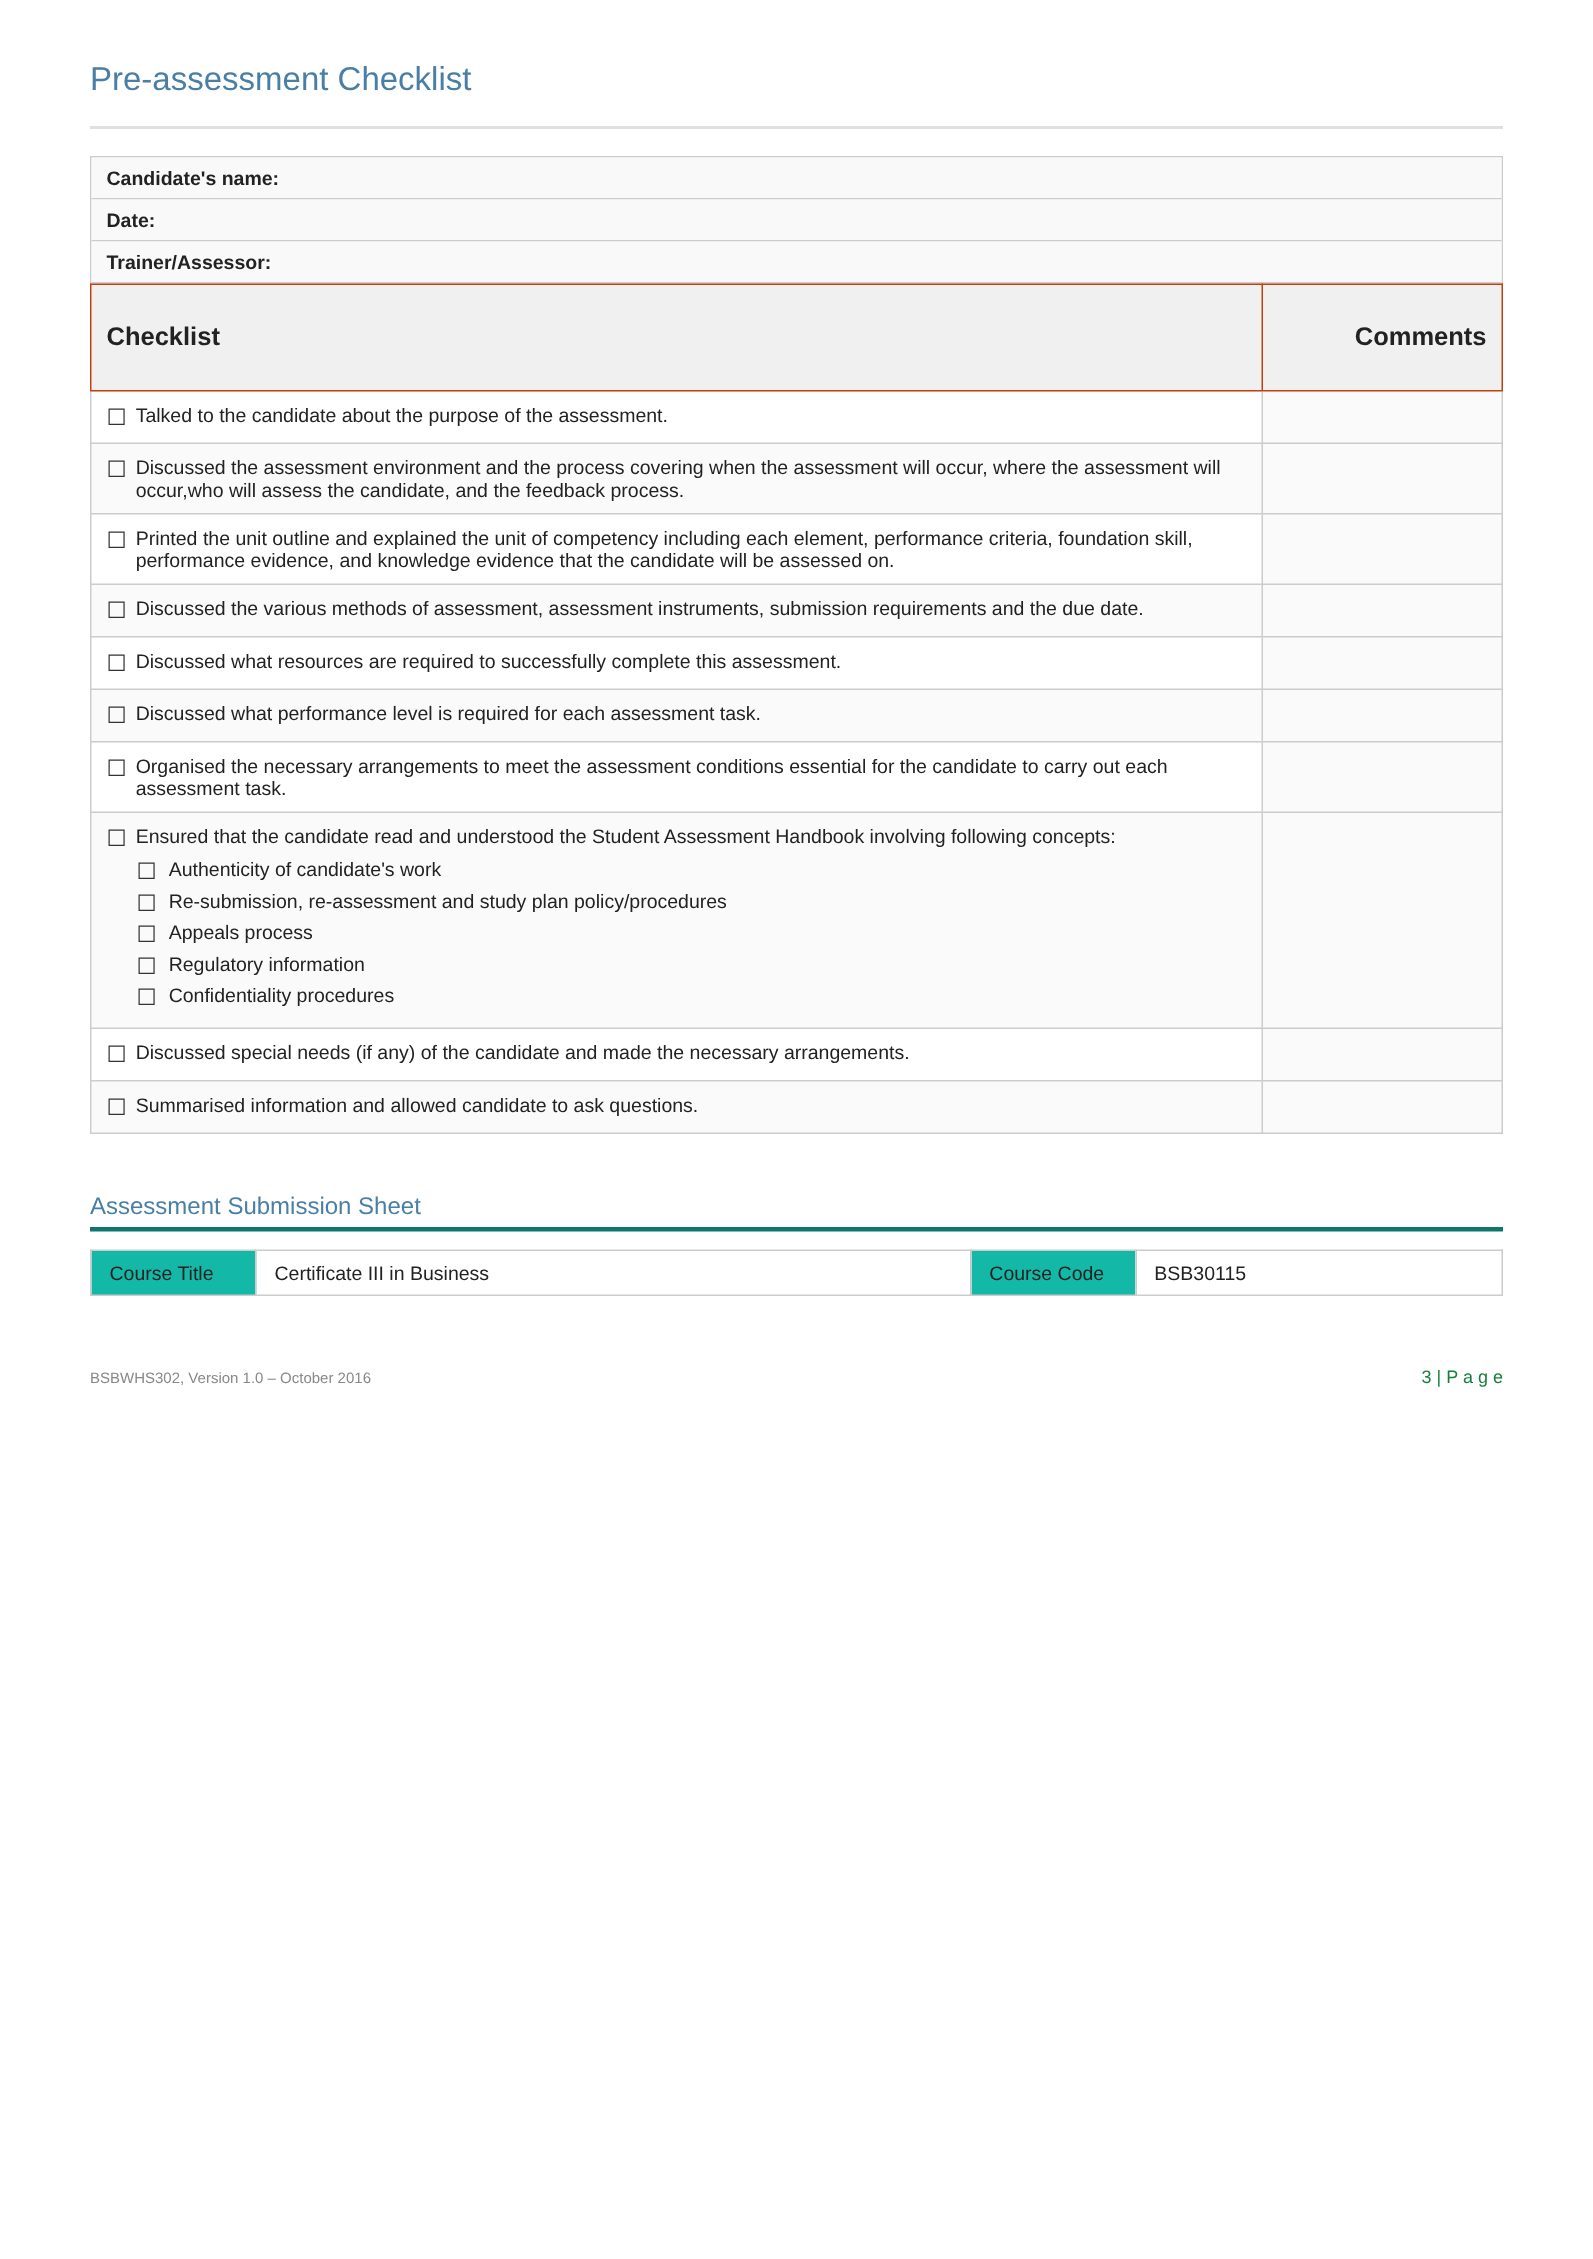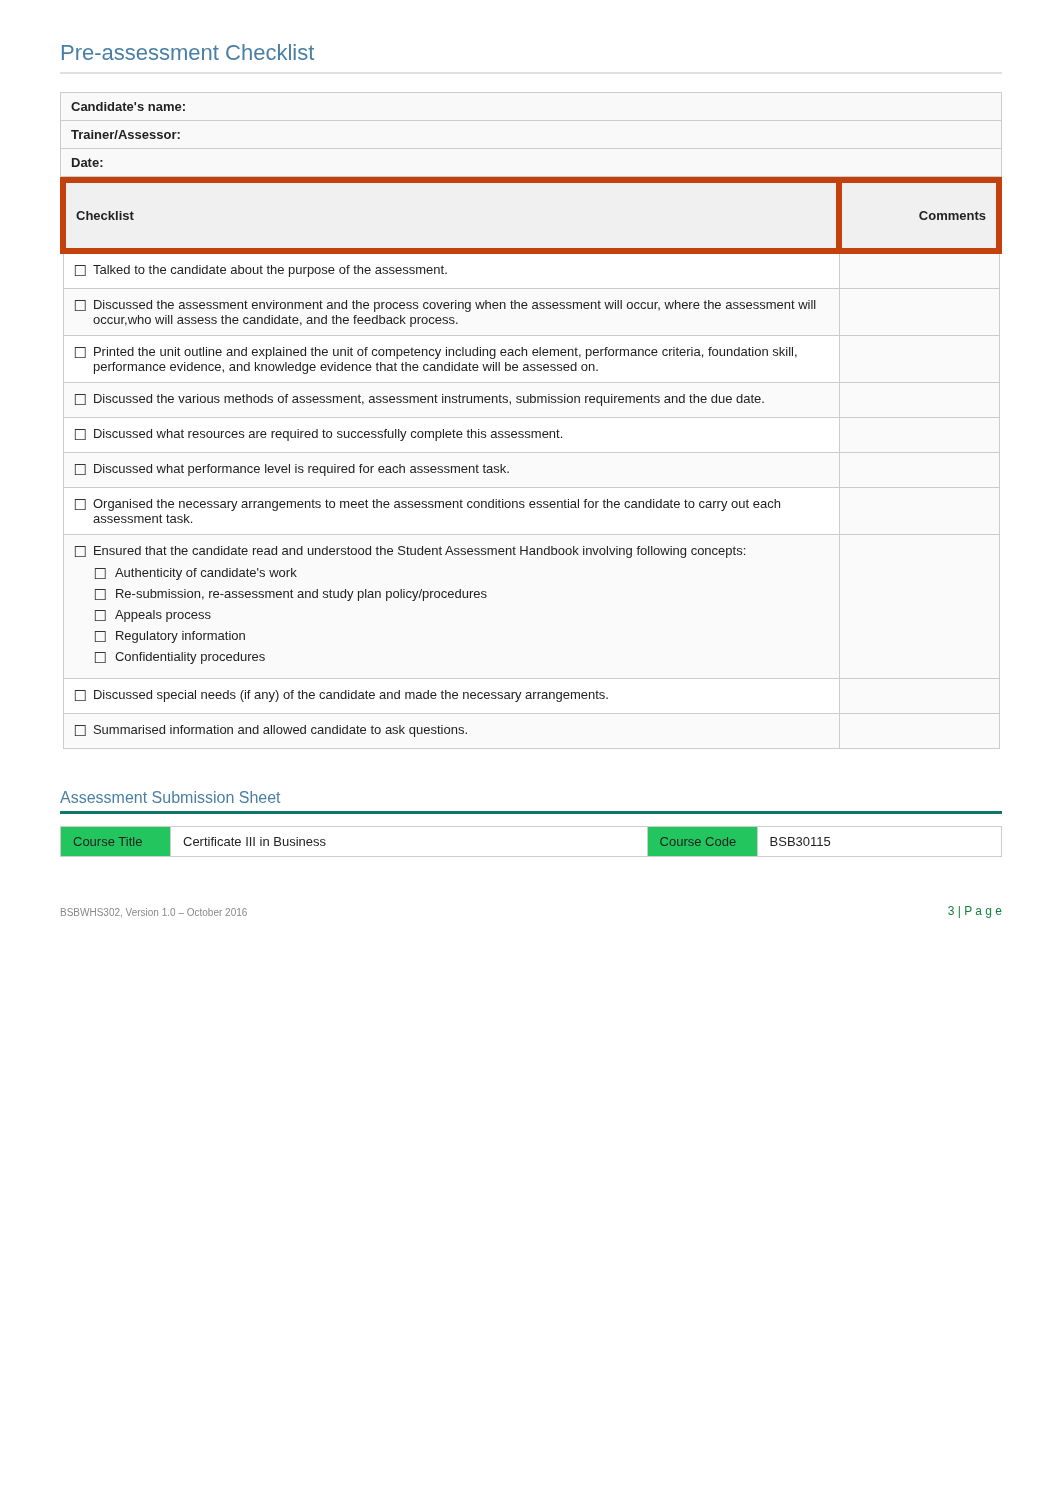--- a/index.html
+++ b/index.html
@@ -15,21 +15,21 @@
       padding: 40px 60px;
       max-width: 1062px;
       margin: 0 auto;
     }
     h1.page-title {
       font-size: 22px;
       font-weight: 400;
       color: #4a7fa5;
       margin-bottom: 18px;
       border-bottom: 2px solid #e0e0e0;
-      padding-bottom: 6px;
+      padding-bottom: 18px;
     }
     .info-section {
       border: 1px solid #ccc;
       border-bottom: none;
     }
     .info-row {
       display: flex;
       border-bottom: 1px solid #ccc;
       padding: 6px 10px;
       background: #f9f9f9;
@@ -45,24 +45,24 @@
       color: #333;
     }
     .checklist-table {
       width: 100%;
       border-collapse: collapse;
       border: 1px solid #ccc;
       margin-top: 0;
     }
     .checklist-table th {
       background: #f0f0f0;
-      border: 6px solid #c2410c;
+      border: 1px solid #c2410c;
       padding: 25px 10px;
       text-align: left;
-      font-size: 13px;
+      font-size: 17px;
     }
     .checklist-table th.comments-col {
       text-align: right;
       width: 160px;
     }
     .checklist-table td {
       border: 1px solid #ccc;
       padding: 8px 10px;
       vertical-align: top;
       font-size: 13px;
@@ -105,21 +105,21 @@
       width: 100%;
       border-collapse: collapse;
       border: 1px solid #ccc;
     }
     .submission-table td {
       border: 1px solid #ccc;
       padding: 7px 12px;
       font-size: 13px;
     }
     .submission-table td.label-cell {
-      background: #22c55e;
+      background: #14b8a6;
       font-weight: normal;
       width: 110px;
       margin-left: 20px;
     }
     .submission-table td.value-cell {
       background: #fff;
     }
     .page-footer {
       margin-top: 30px;
       font-size: 10px;
@@ -141,25 +141,25 @@
 <body>
 
 <h1 class="page-title">Pre-assessment Checklist</h1>
 
 <div class="info-section">
   <div class="info-row">
     <span class="label">Candidate's name:</span>
     <span class="value"></span>
   </div>
   <div class="info-row">
-    <span class="label">Trainer/Assessor:</span>
+    <span class="label">Date:</span>
     <span class="value"></span>
   </div>
   <div class="info-row">
-    <span class="label">Date:</span>
+    <span class="label">Trainer/Assessor:</span>
     <span class="value"></span>
   </div>
 </div>
 
 <table class="checklist-table">
   <thead>
     <tr>
       <th>Checklist</th>
       <th class="comments-col">Comments</th>
     </tr>

